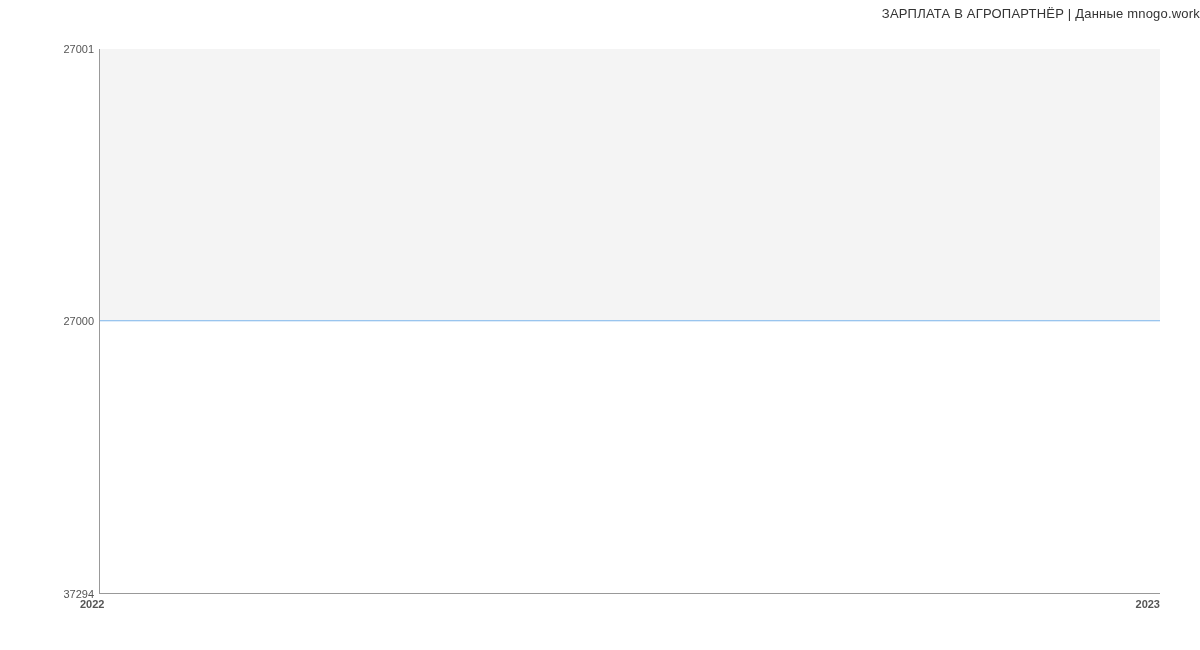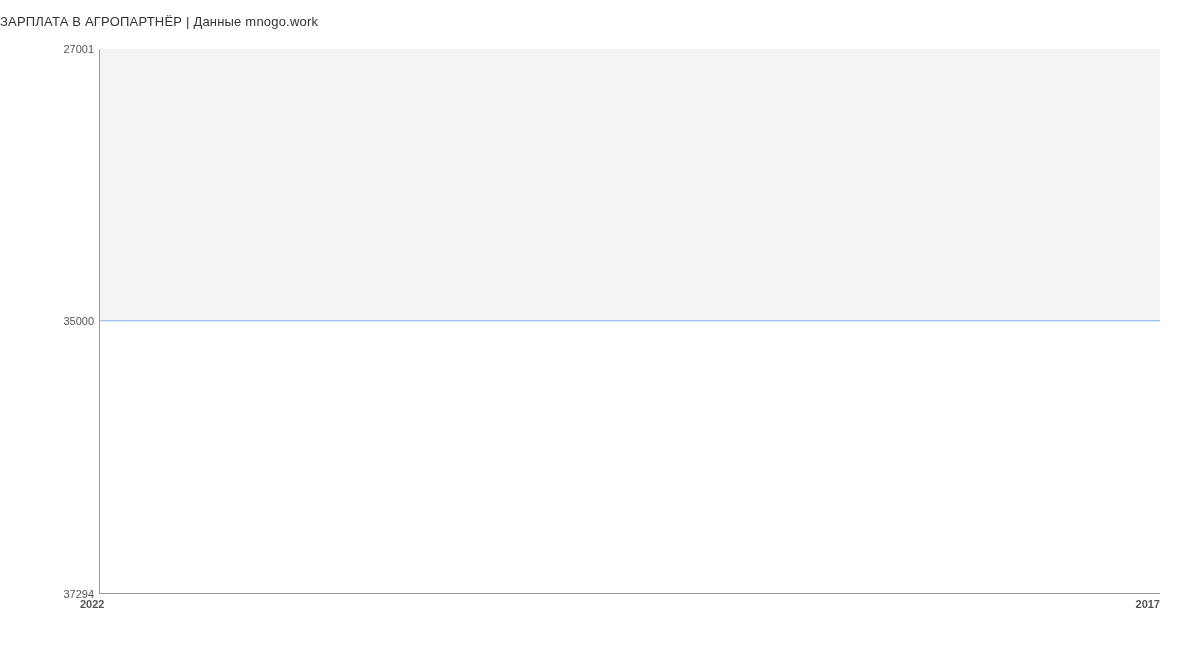--- a/index.html
+++ b/index.html
@@ -14,25 +14,24 @@
   .chart-wrap {
     position: relative;
     width: 1200px;
     height: 650px;
   }
   .title {
     position: absolute;
     top: 6px;
     left: 0;
     width: 100%;
-    text-align: left;
+    text-align: right;
     font-size: 13px;
     font-weight: 400;
     letter-spacing: 0.2px;
-    margin-top: 8px;
   }
   .plot {
     position: absolute;
     left: 99px;
     top: 49px;
     width: 1061px;   
     height: 545px;   
     border-left: 1px solid #999999;
     border-bottom: 1px solid #999999;
     box-sizing: border-box;
@@ -73,24 +72,24 @@
   }
 </style>
 </head>
 <body>
 
 <div class="chart-wrap">
 
   <div class="title">ЗАРПЛАТА В  АГРОПАРТНЁР | Данные mnogo.work</div>
 
   <div class="ytick" style="top:49px">27001</div>
-  <div class="ytick" style="top:321px">35000</div>
+  <div class="ytick" style="top:321px">27000</div>
   <div class="ytick" style="top:594px">37294</div>
 
   <div class="xtick" style="left:80px">2022</div>
-  <div class="xtick" style="right:40px">2017</div>
+  <div class="xtick" style="right:40px">2023</div>
 
   <div class="plot">
     <div class="band"></div>
     <div class="line"></div>
   </div>
 
 </div>
 
 </body></html>

